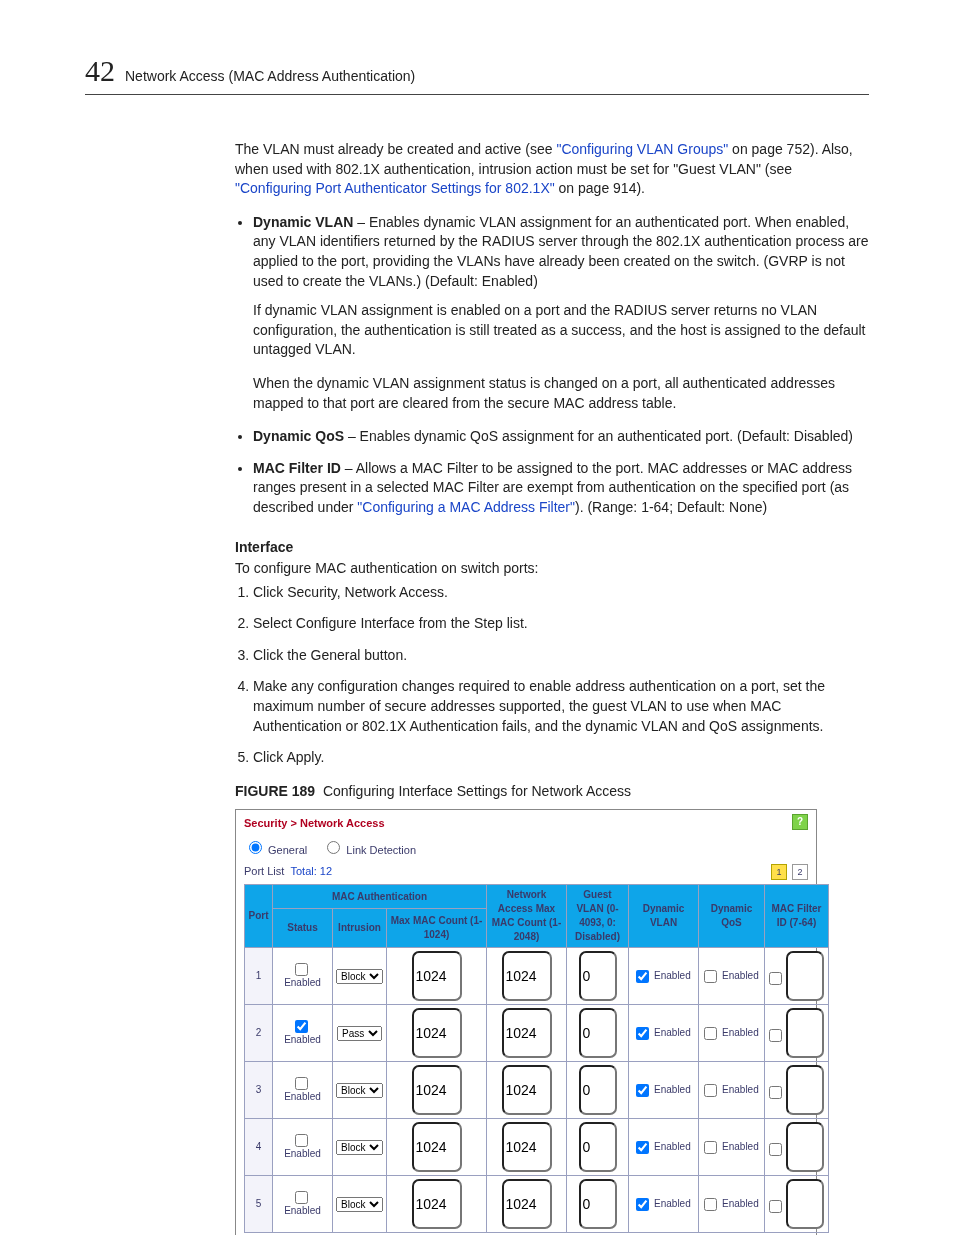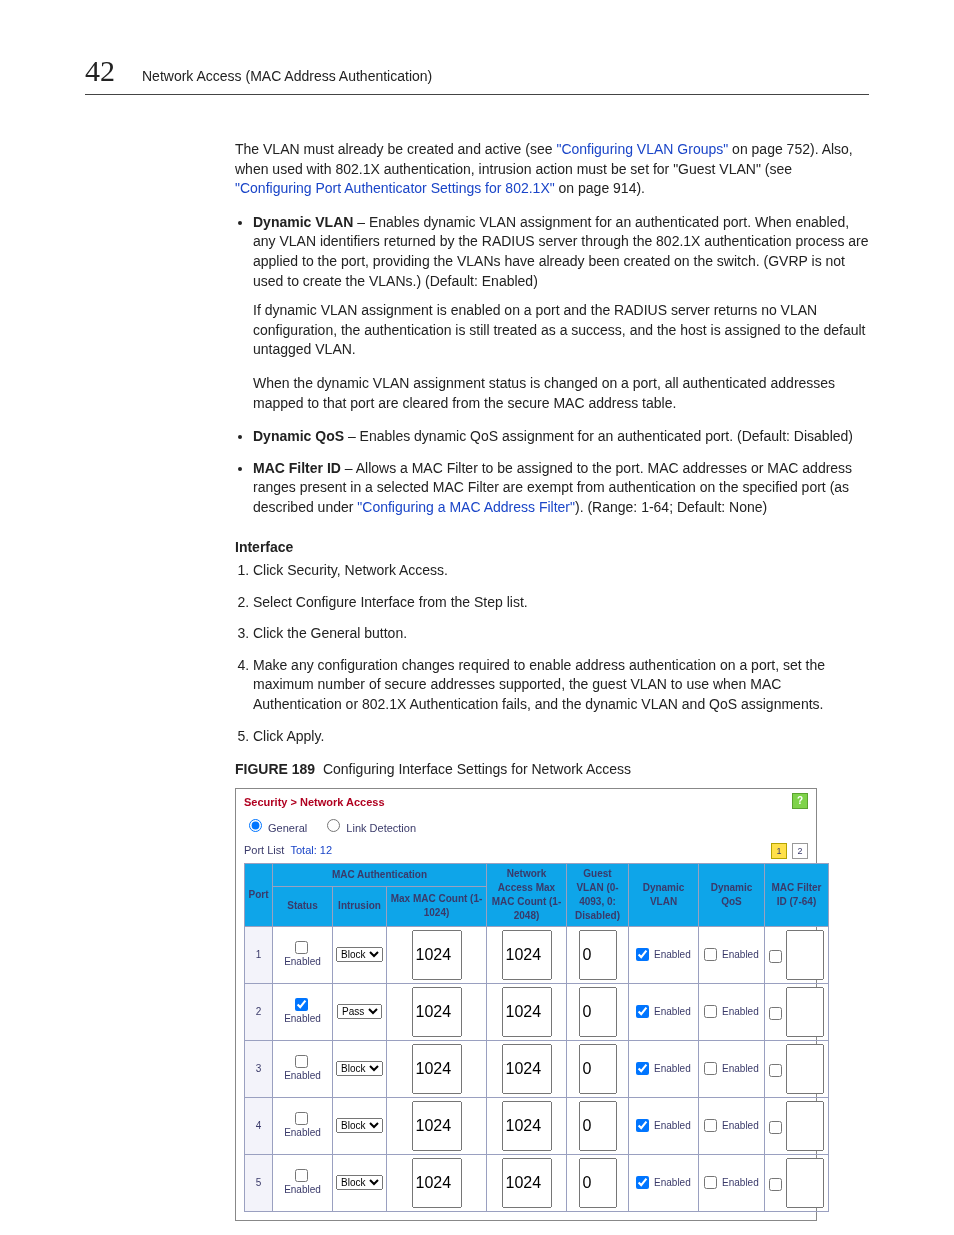--- a/index.html
+++ b/index.html
@@ -9,21 +9,21 @@
     background: #fff;
     margin: 0;
     padding: 50px 85px 40px 85px;
     width: 954px;
     box-sizing: border-box;
     line-height: 1.4;
   }
   .page-head {
     display: flex;
     align-items: baseline;
-    gap: 27px;
+    gap: 10px;
     border-bottom: 1px solid #444;
     padding-bottom: 2px;
     margin-bottom: 45px;
   }
   .page-num {
     font-size: 30px;
     font-weight: normal;
     font-family: Georgia, serif;
   }
   .page-title { font-size: 14px; }
@@ -83,24 +83,25 @@
     border: 1px solid #9aa0c0;
     padding: 3px 3px;
     font-size: 10px;
     text-align: center;
     color: #3a3a6a;
   }
   .shot th { background: #0ea5e9; font-weight: bold; }
   .shot td.port { background: #f3f3fa; }
   .shot input[type="text"] {
     width: 42px;
-    font-size: 16px;
+    font-size: 14px;
     text-align: left;
     padding: 16px 2px;
     height: 14px;
+    border-radius: 7px;
   }
   .shot input[type="text"].narrow { width: 30px; }
   .shot input[type="checkbox"] { margin: 0 2px 0 0; vertical-align: middle; }
   .shot select.intr { font-size: 10px; }
   .help-icon {
     float: right;
     display: inline-block;
     width: 14px; height: 14px;
     background: #7fd34a;
     color: #fff;
@@ -138,20 +139,21 @@
     </li>
     <li>
       <span class="bold">MAC Filter ID</span><span> – Allows a MAC Filter to be assigned to the port. MAC addresses or MAC address ranges present in a selected MAC Filter are exempt from authentication on the specified port (as described under </span><span class="link">"Configuring a MAC Address Filter"</span><span>). (Range: 1-64; Default: None)</span>
     </li>
   </ul>
 
 </div>
 
 <div style="margin-left:150px;">
   <div class="heading-interface">Interface</div>
+  <div>To configure MAC authentication on switch ports:</div>
   <ol class="steps">
     <li>Click Security, Network Access.</li>
     <li>Select Configure Interface from the Step list.</li>
     <li>Click the General button.</li>
     <li>Make any configuration changes required to enable address authentication on a port, set the maximum number of secure addresses supported, the guest VLAN to use when MAC Authentication or 802.1X Authentication fails, and the dynamic VLAN and QoS assignments.</li>
     <li>Click Apply.</li>
   </ol>
 
   <p class="figure-caption">
     <span class="bold">FIGURE 189</span>&nbsp;&nbsp;<span>Configuring Interface Settings for Network Access</span>

